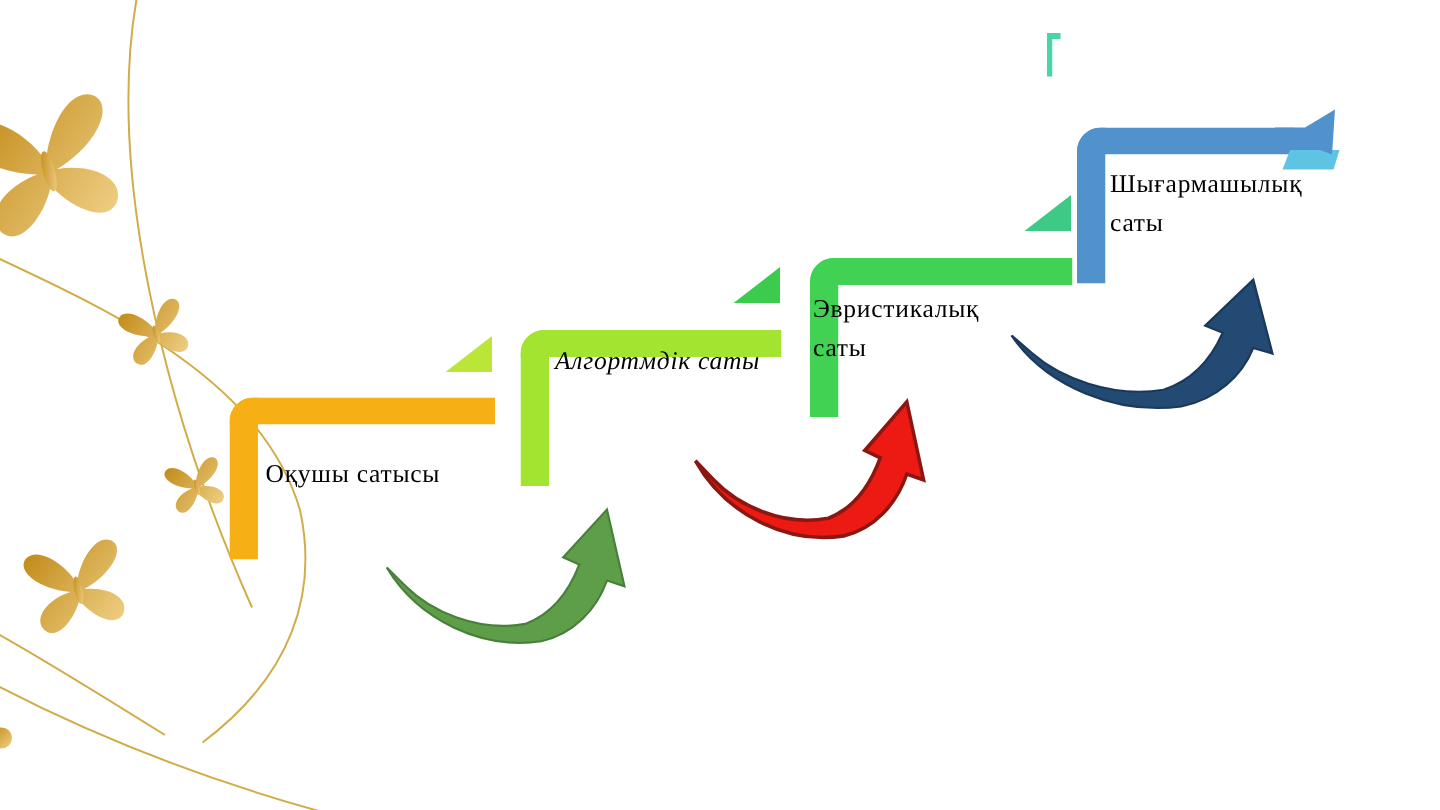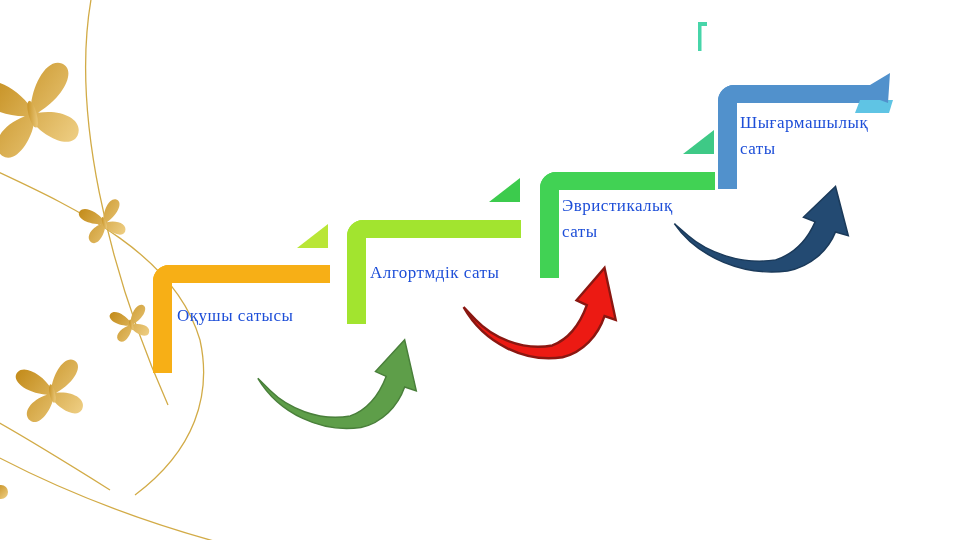--- a/index.html
+++ b/index.html
@@ -13,26 +13,26 @@
   .step-shape{
     position:absolute;box-sizing:border-box;background:transparent;
     border-left:19px solid #ccc;border-top:18px solid #ccc;
     border-top-left-radius:16px;
   }
   .step1{left:153px;top:265px;width:177px;height:108px;}
   .step2{left:347px;top:220px;width:174px;height:104px;}
   .step3{left:540px;top:172px;width:175px;height:106px;}
   .step4{left:718px;top:85px;width:145px;height:104px;}
   .step-label{
-    position:absolute;color:#1d4ed8;font-size:17px;line-height:1.55;
+    position:absolute;color:#000000;font-size:17px;line-height:1.55;
     letter-spacing:0.5px;white-space:normal;
   }
   .lbl1{left:177px;top:303px;width:165px;}
-  .lbl2{left:370px;top:260px;width:170px;}
-  .lbl3{left:562px;top:193px;width:130px;}
+  .lbl2{left:370px;top:228px;width:170px;font-style:italic;}
+  .lbl3{left:542px;top:193px;width:130px;}
   .lbl4{left:740px;top:110px;width:142px;}
   
   .rise-tri{
     position:absolute;width:0;height:0;
     border-left:31px solid transparent;
     border-bottom:24px solid #ccc;
   }
   .tri1{left:297px;top:224px;}
   .tri2{left:489px;top:178px;}
   .tri3{left:683px;top:130px;}

